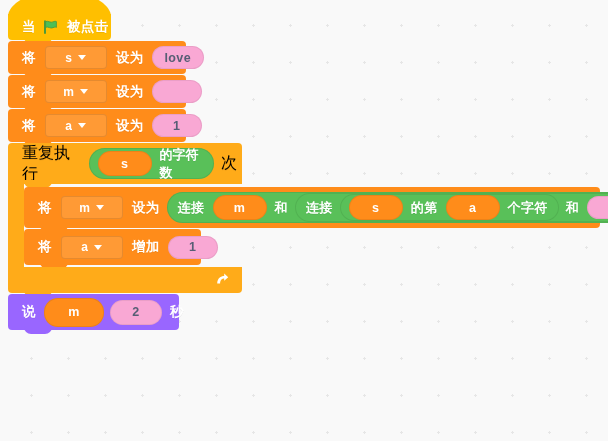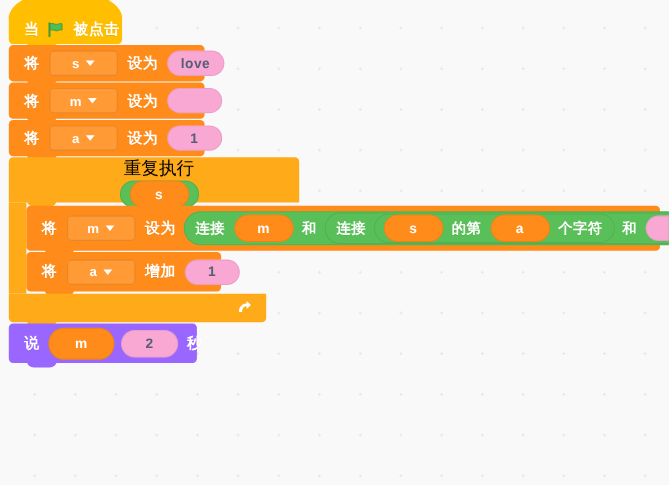--- a/index.html
+++ b/index.html
@@ -253,24 +253,25 @@
       <span class="dd">
         <span>a</span>
         <span class="caret"></span>
       </span>
       <span class="lbl">设为</span>
       <span class="oval blank">1</span>
     </div>
 
     <div class="cblock">
 
-      <div class="c-head notch-b" style="background:#ffab19;width:264px;flex-direction:column;">
+      <div class="c-head notch-b" style="background:#ffab19;width:234px;">
         <span class="lbl">重复执行</span>
         <span class="op">
           <span class="varpill">s</span>
+          <span class="lbl">的字符数</span>
         </span>
         <span class="lbl">次</span>
       </div>
 
       <div class="c-body">
         <div class="c-spine"></div>
 
         <div class="c-inner">
 
           <div class="blk data notch-b" style="background:#ff8c1a;height:41px;width:576px;padding:0 9px;">

